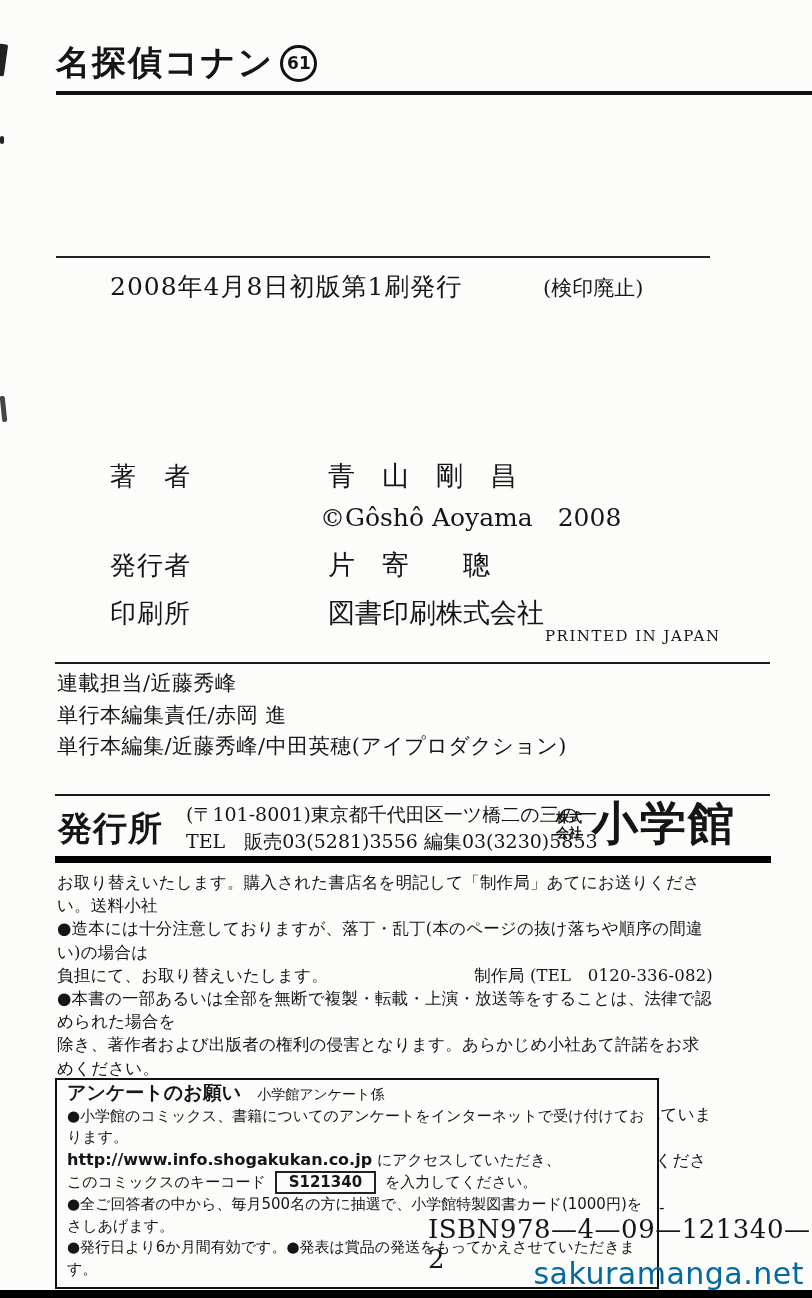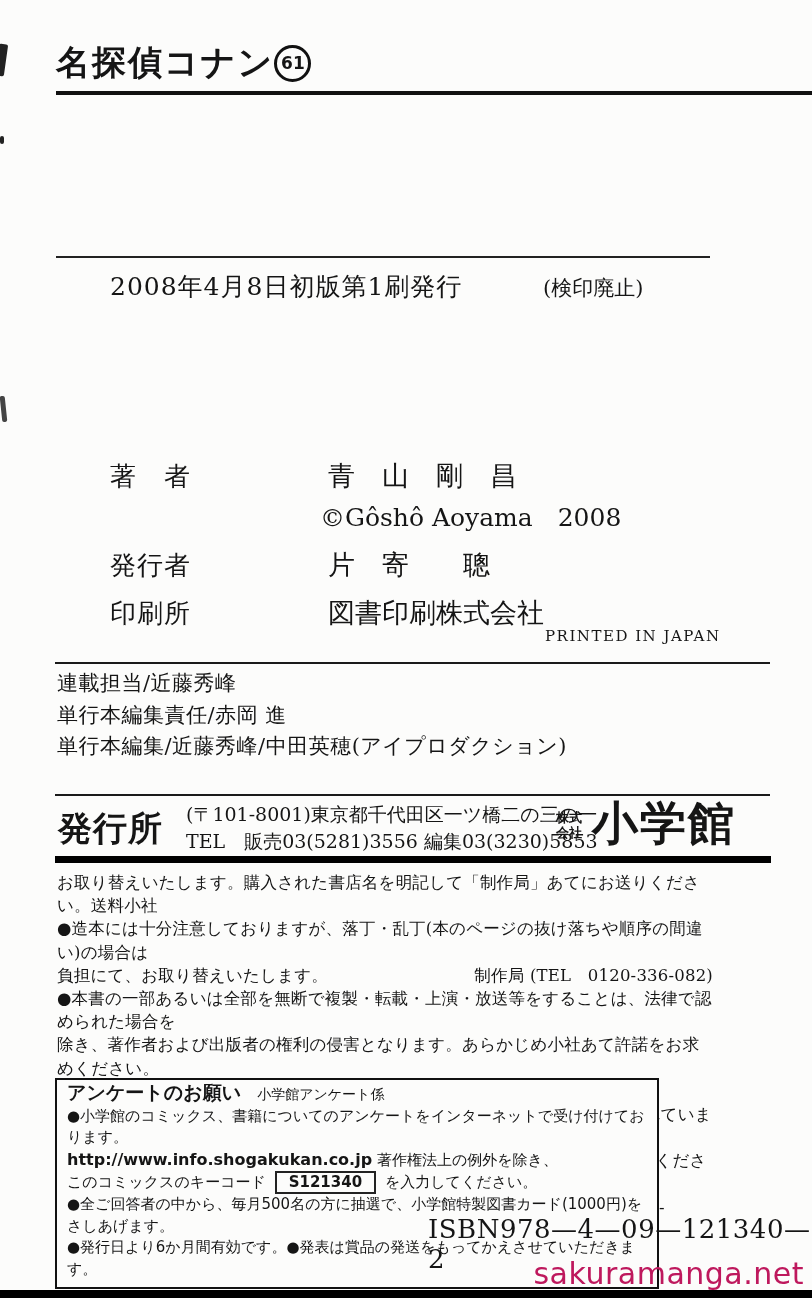--- a/index.html
+++ b/index.html
@@ -12,21 +12,21 @@
     color:#151515;
     font-family:"DejaVu Serif","Liberation Serif",serif;
   }
   .sans{font-family:"DejaVu Sans","Liberation Sans",sans-serif;}
   .abs{position:absolute;}
 
   
   .artifact{position:absolute;background:#222;border-radius:2px;}
 
   
-  .title-row{left:56px;top:40px;font-weight:bold;font-size:34px;letter-spacing:2px;display:flex;align-items:center;}
+  .title-row{left:56px;top:40px;font-weight:bold;font-size:34px;letter-spacing:2px;display:flex;align-items:center;gap:6px;}
   .vol-badge{
     display:inline-flex;align-items:center;justify-content:center;
     width:31px;height:31px;border:3px solid #111;border-radius:50%;
     font-size:17px;font-weight:bold;letter-spacing:0;line-height:1;
   }
   .title-rule{left:56px;top:91px;width:756px;height:4px;background:#111;}
   .series{left:56px;top:102px;font-size:23px;letter-spacing:2px;font-weight:500;}
 
   
   .edition-rule{left:56px;top:256px;width:654px;height:2px;background:#222;}
@@ -72,21 +72,21 @@
   .survey-title{font-size:19px;font-weight:bold;}
   .survey-subtitle{font-size:14px;}
   .survey-url{font-weight:bold;font-size:16px;}
   .keycode-box{
     display:inline-block;border:2px solid #222;padding:0 12px;margin:0 4px;
     font-weight:bold;font-size:15px;line-height:19px;
   }
 
   
   .isbn{left:428px;top:1214px;font-size:26px;letter-spacing:0.5px;}
-  .watermark{right:8px;top:1256px;font-size:30px;color:#be185d;font-weight:500;letter-spacing:0.5px;}
+  .watermark{right:8px;top:1256px;font-size:30px;color:#0369a1;font-weight:500;letter-spacing:0.5px;}
   .bottom-bar{left:0;top:1290px;width:812px;height:8px;background:#000;}
 </style>
 </head>
 <body>
 
 <div class="page">
 
   <div class="artifact" style="left:-3px;top:44px;width:9px;height:32px;transform:rotate(8deg);"></div>
   <div class="artifact" style="left:0;top:136px;width:4px;height:8px;"></div>
   <div class="artifact" style="left:1px;top:396px;width:5px;height:26px;transform:rotate(-6deg);background:#444;"></div>
@@ -148,21 +148,21 @@
   </div>
 
   <div class="abs survey-box">
     <div class="survey-title-row">
       <span class="survey-title">アンケートのお願い</span>
       <span class="survey-subtitle">小学館アンケート係</span>
     </div>
     <div>●小学館のコミックス、書籍についてのアンケートをインターネットで受け付けております。</div>
     <div>
       <span class="survey-url">http://www.info.shogakukan.co.jp</span>
-      <span>著作権法上の例外を除き、</span>
+      <span>にアクセスしていただき、</span>
     </div>
     <div>
       <span>このコミックスのキーコード</span>
       <span class="keycode-box">S121340</span>
       <span>を入力してください。</span>
     </div>
     <div>●全ご回答者の中から、毎月500名の方に抽選で、小学館特製図書カード(1000円)をさしあげます。</div>
     <div>●発行日より6か月間有効です。●発表は賞品の発送をもってかえさせていただきます。</div>
   </div>
 

